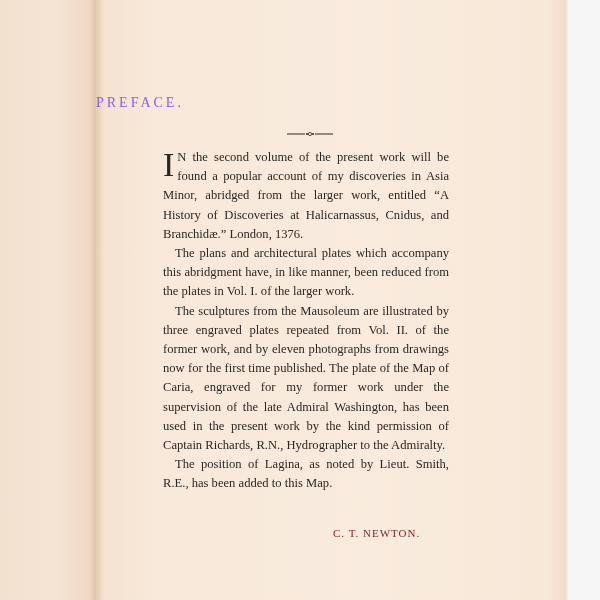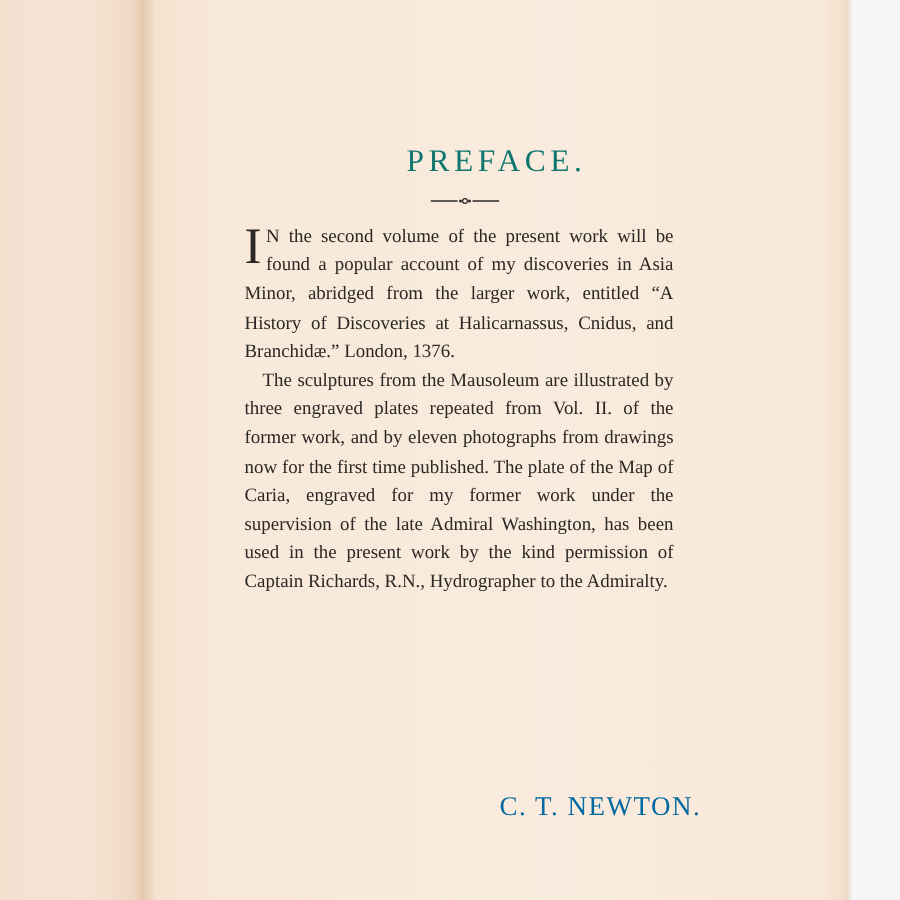--- a/index.html
+++ b/index.html
@@ -18,39 +18,39 @@
   }
   .right-page {
     position:absolute; left:96px; top:0; width:470px; height:600px;
     background:linear-gradient(90deg,#f5e1cf 0%,#f8e9da 12%,#f9ebdd 60%,#f8e8d8 96%,#f1dcc8 100%);
   }
   .edge-shadow {
     position:absolute; left:564px; top:0; width:4px; height:600px;
     background:linear-gradient(90deg,#ecd6c0,#f0f0f0);
   }
   .title {
-    position:absolute; left:96px; width:470px; top:95px; text-align:center;
-    font-size:21px; letter-spacing:3px; color:#0f766e;
+    position:absolute; left:96px; width:470px; top:95px; 
+    font-size:14px; letter-spacing:3px; color:#8b5cf6;
   }
   .ornament {
     position:absolute; left:287px; top:131px; width:46px; height:6px;
   }
   .text {
     position:absolute; left:163px; top:148px; width:286px;
     font-size:12.6px; line-height:19.2px; color:#2b2724;
     text-align:justify;
   }
   .text p { margin:0; text-indent:12px; }
   .text p.first { text-indent:0; }
   .dropcap {
     float:left; font-size:34px; line-height:28px; margin:3px 3px 0 0; color:#2b2724;
   }
   .sig {
     position:absolute; left:333px; top:527px;
-    font-size:18px; letter-spacing:1px; color:#0369a1;
+    font-size:11px; letter-spacing:1px; color:#7f1d1d;
   }
 </style>
 </head>
 <body>
 
 <div class="left-page"></div>
 <div class="right-page"></div>
 <div class="gutter"></div>
 <div class="edge-shadow"></div>
 
@@ -61,16 +61,18 @@
   <circle cx="20" cy="3" r="1" fill="#2b2724"></circle>
   <circle cx="23" cy="3" r="1.6" fill="none" stroke="#2b2724" stroke-width="0.8"></circle>
   <circle cx="26" cy="3" r="1" fill="#2b2724"></circle>
   <line x1="28" y1="3" x2="46" y2="3" stroke="#2b2724" stroke-width="1"></line>
 </svg>
 
 <div class="text">
   <p class="first">
     <span class="dropcap">I</span><span>N the second volume of the present work will be found a popular account of my discoveries in Asia Minor, abridged from the larger work, entitled “A History of Discoveries at Halicarnassus, Cnidus, and Branchidæ.”  London, 1376.</span>
   </p>
+  <p>The plans and architectural plates which accompany this abridgment have, in like manner, been reduced from the plates in Vol. I. of the larger work.</p>
   <p>The sculptures from the Mausoleum are illustrated by three engraved plates repeated from Vol. II. of the former work, and by eleven photographs from drawings now for the first time published.  The plate of the Map of Caria, engraved for my former work under the supervision of the late Admiral Washington, has been used in the present work by the kind permission of Captain Richards, R.N., Hydrographer to the Admiralty.</p>
+  <p>The position of Lagina, as noted by Lieut. Smith, R.E., has been added to this Map.</p>
 </div>
 
 <div class="sig">C. T. NEWTON.</div>
 
 </body></html>

